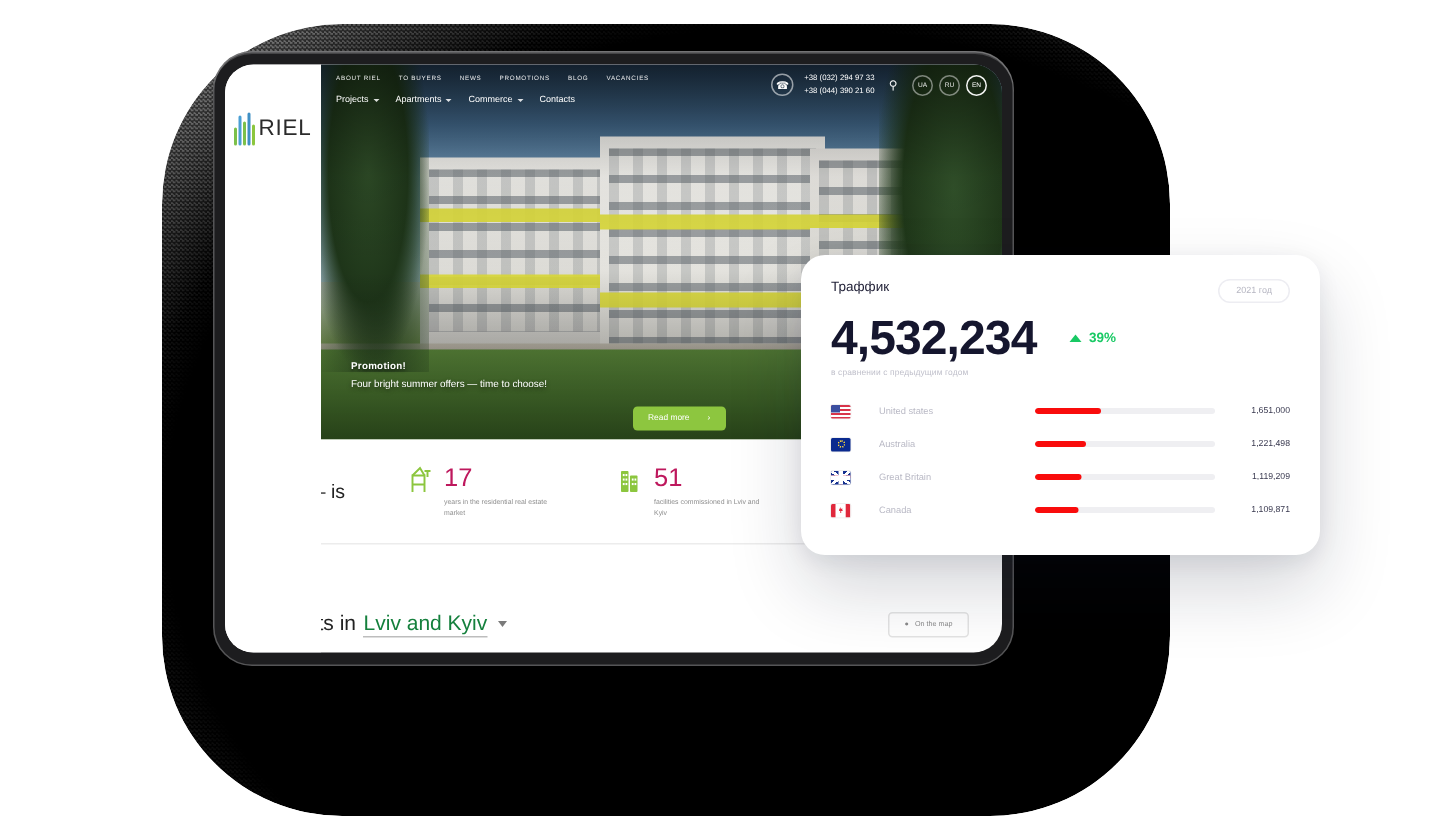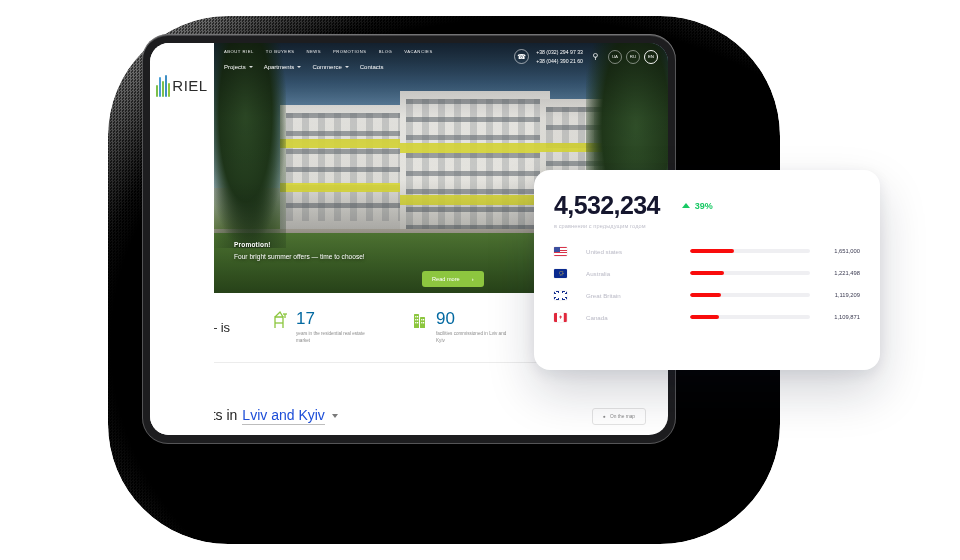--- a/index.html
+++ b/index.html
@@ -134,46 +134,46 @@
     background:#8dc63f;color:#fff;border-radius:3px;padding:5px 10px;
     font-size:5.6px;display:flex;align-items:center;gap:12px;white-space:nowrap;}
 
   
   .stats{position:absolute;left:0;right:0;top:250px;height:70px;background:#fff;
     border-bottom:1px solid #ececec;display:flex;align-items:center;padding:0 22px;box-sizing:border-box;}
   .stats-title{font-size:13px;color:#222;white-space:nowrap;}
   .stat{display:flex;gap:7px;margin-left:42px;}
   .stat-ic{width:17px;height:19px;flex:none;position:relative;}
   .stat-ic svg{display:block;}
-  .stat-num{font-size:17px;color:#0369a1;line-height:1;}
+  .stat-num{font-size:17px;color:#be185d;line-height:1;}
   .stat-txt{font-size:4.6px;color:#8d8d8d;line-height:1.45;margin-top:3px;max-width:74px;}
 
   
   .projects{position:absolute;left:0;right:0;top:354px;height:38px;
     display:flex;align-items:center;padding:0 22px;box-sizing:border-box;}
   .proj-title{font-size:14px;color:#222;display:flex;align-items:baseline;gap:5px;}
-  .proj-city{color:#1d4ed8;border-bottom:1px solid #bdbdbd;padding-bottom:1px;}
+  .proj-city{color:#15803d;border-bottom:1px solid #bdbdbd;padding-bottom:1px;}
   .proj-caret{width:0;height:0;border-left:3.6px solid transparent;border-right:3.6px solid transparent;
     border-top:4.4px solid #7a7a7a;align-self:center;margin-left:2px;}
   .onmap{margin-left:auto;border:1px solid #e3e3e3;border-radius:3px;background:#fff;
     padding:5px 10px;font-size:4.8px;color:#8a8a8a;display:flex;align-items:center;gap:4px;white-space:nowrap;}
 
   
   .card{
     position:absolute;left:534px;top:170px;width:346px;height:200px;
     background:#fff;border-radius:16px;
     box-shadow:0 22px 48px rgba(17,20,45,.18), 0 4px 14px rgba(17,20,45,.08);
     padding:16px 20px;box-sizing:border-box;
   }
   .card-head{display:flex;align-items:flex-start;}
   .card-title{font-size:9px;color:#24243a;}
   .year-badge{margin-left:auto;border:1px solid #ededf2;border-radius:13px;
     padding:4px 11px;font-size:6px;color:#b6b6c2;white-space:nowrap;}
   .big-row{display:flex;align-items:center;gap:22px;margin-top:7px;}
-  .big-num{font-size:25px;font-weight:bold;color:#15162e;letter-spacing:-.6px;line-height:1;}
+  .big-num{font-size:32px;font-weight:bold;color:#15162e;letter-spacing:-.6px;line-height:1;}
   .delta{display:flex;align-items:center;gap:5px;color:#18c964;font-size:9px;font-weight:bold;}
   .tri{width:0;height:0;border-left:4.5px solid transparent;border-right:4.5px solid transparent;
     border-bottom:5.5px solid #18c964;}
   .compare{font-size:5.6px;color:#bfbfca;margin-top:5px;letter-spacing:.1px;}
 
   .rows{margin-top:11px;}
   .row{display:flex;align-items:center;height:22px;}
   .flag{width:13px;height:9px;border-radius:1px;flex:none;overflow:hidden;position:relative;
     box-shadow:0 0 0 .5px rgba(0,0,0,.08);}
   .cname{width:104px;margin-left:19px;font-size:6.2px;color:#b9b9c5;}
@@ -358,21 +358,21 @@
               <rect x="3.2" y="12" width="1.2" height="1.4"></rect>
                     <rect x="5" y="12" width="1.2" height="1.4"></rect>
               <rect x="9.2" y="9" width="1.2" height="1.4"></rect>
                     <rect x="11" y="9" width="1.2" height="1.4"></rect>
               <rect x="9.2" y="12" width="1.2" height="1.4"></rect>
                     <rect x="11" y="12" width="1.2" height="1.4"></rect>
                   </g>
                 </svg>
             </span>
             <span>
-              <span class="stat-num">90</span>
+              <span class="stat-num">51</span>
               <span class="stat-txt" style="display: block;">facilities commissioned in Lviv and Kyiv</span>
             </span>
           </div>
 
           <div class="stat">
             <span class="stat-ic">
               <svg width="17" height="19" viewBox="0 0 17 19">
                   <g fill="none" stroke="#8cc63e" stroke-width="1.3">
                 <rect x="2" y="4" width="13" height="11" rx="1"></rect>
                     <path d="M2 8h6v7"></path>
@@ -398,20 +398,24 @@
             <span>●</span>
             <span>On the map</span>
           </div>
         </div>
 
       </div>
     </div>
   </div>
 
   <div class="card">
+    <div class="card-head">
+      <span class="card-title">Траффик</span>
+      <span class="year-badge">2021 год</span>
+    </div>
 
     <div class="big-row">
       <span class="big-num">4,532,234</span>
       <span class="delta">
         <span class="tri"></span>
         <span>39%</span>
       </span>
     </div>
     <div class="compare">в сравнении с предыдущим годом</div>
 

